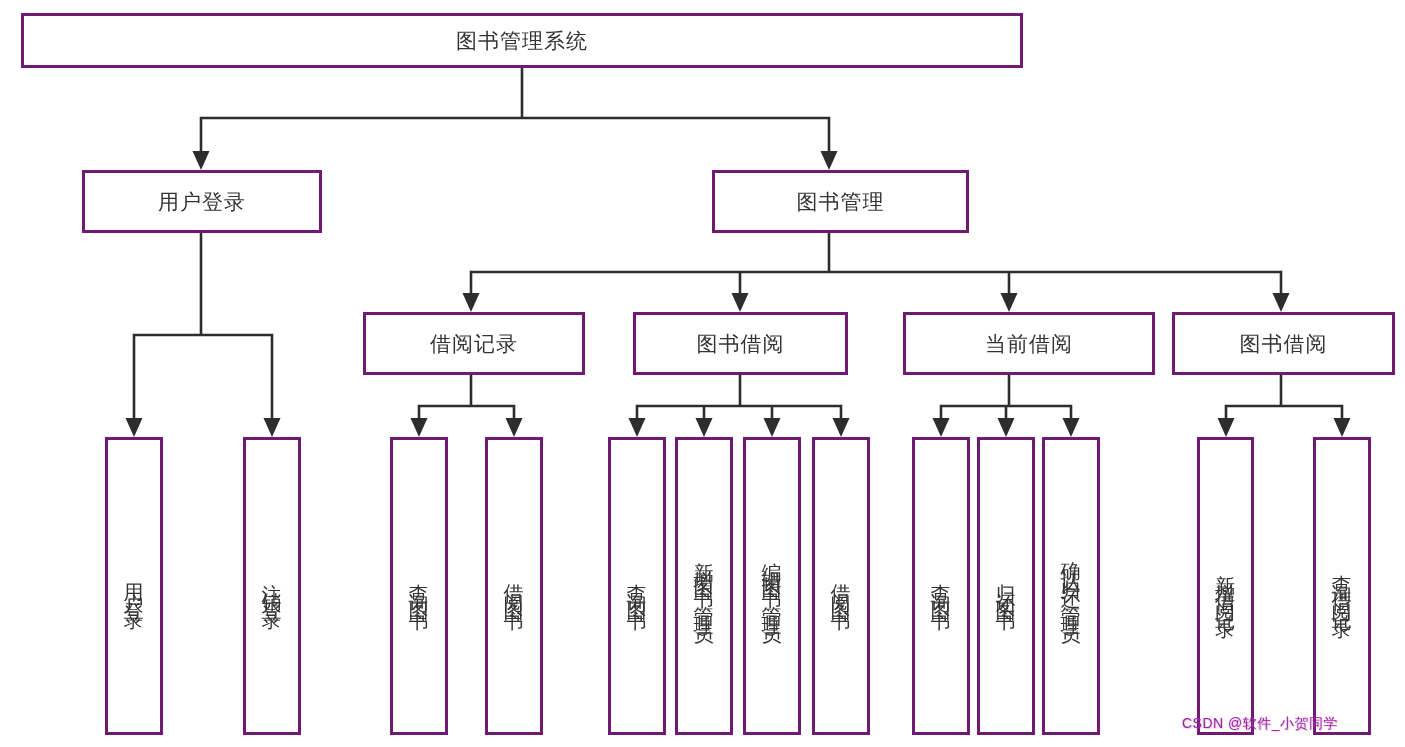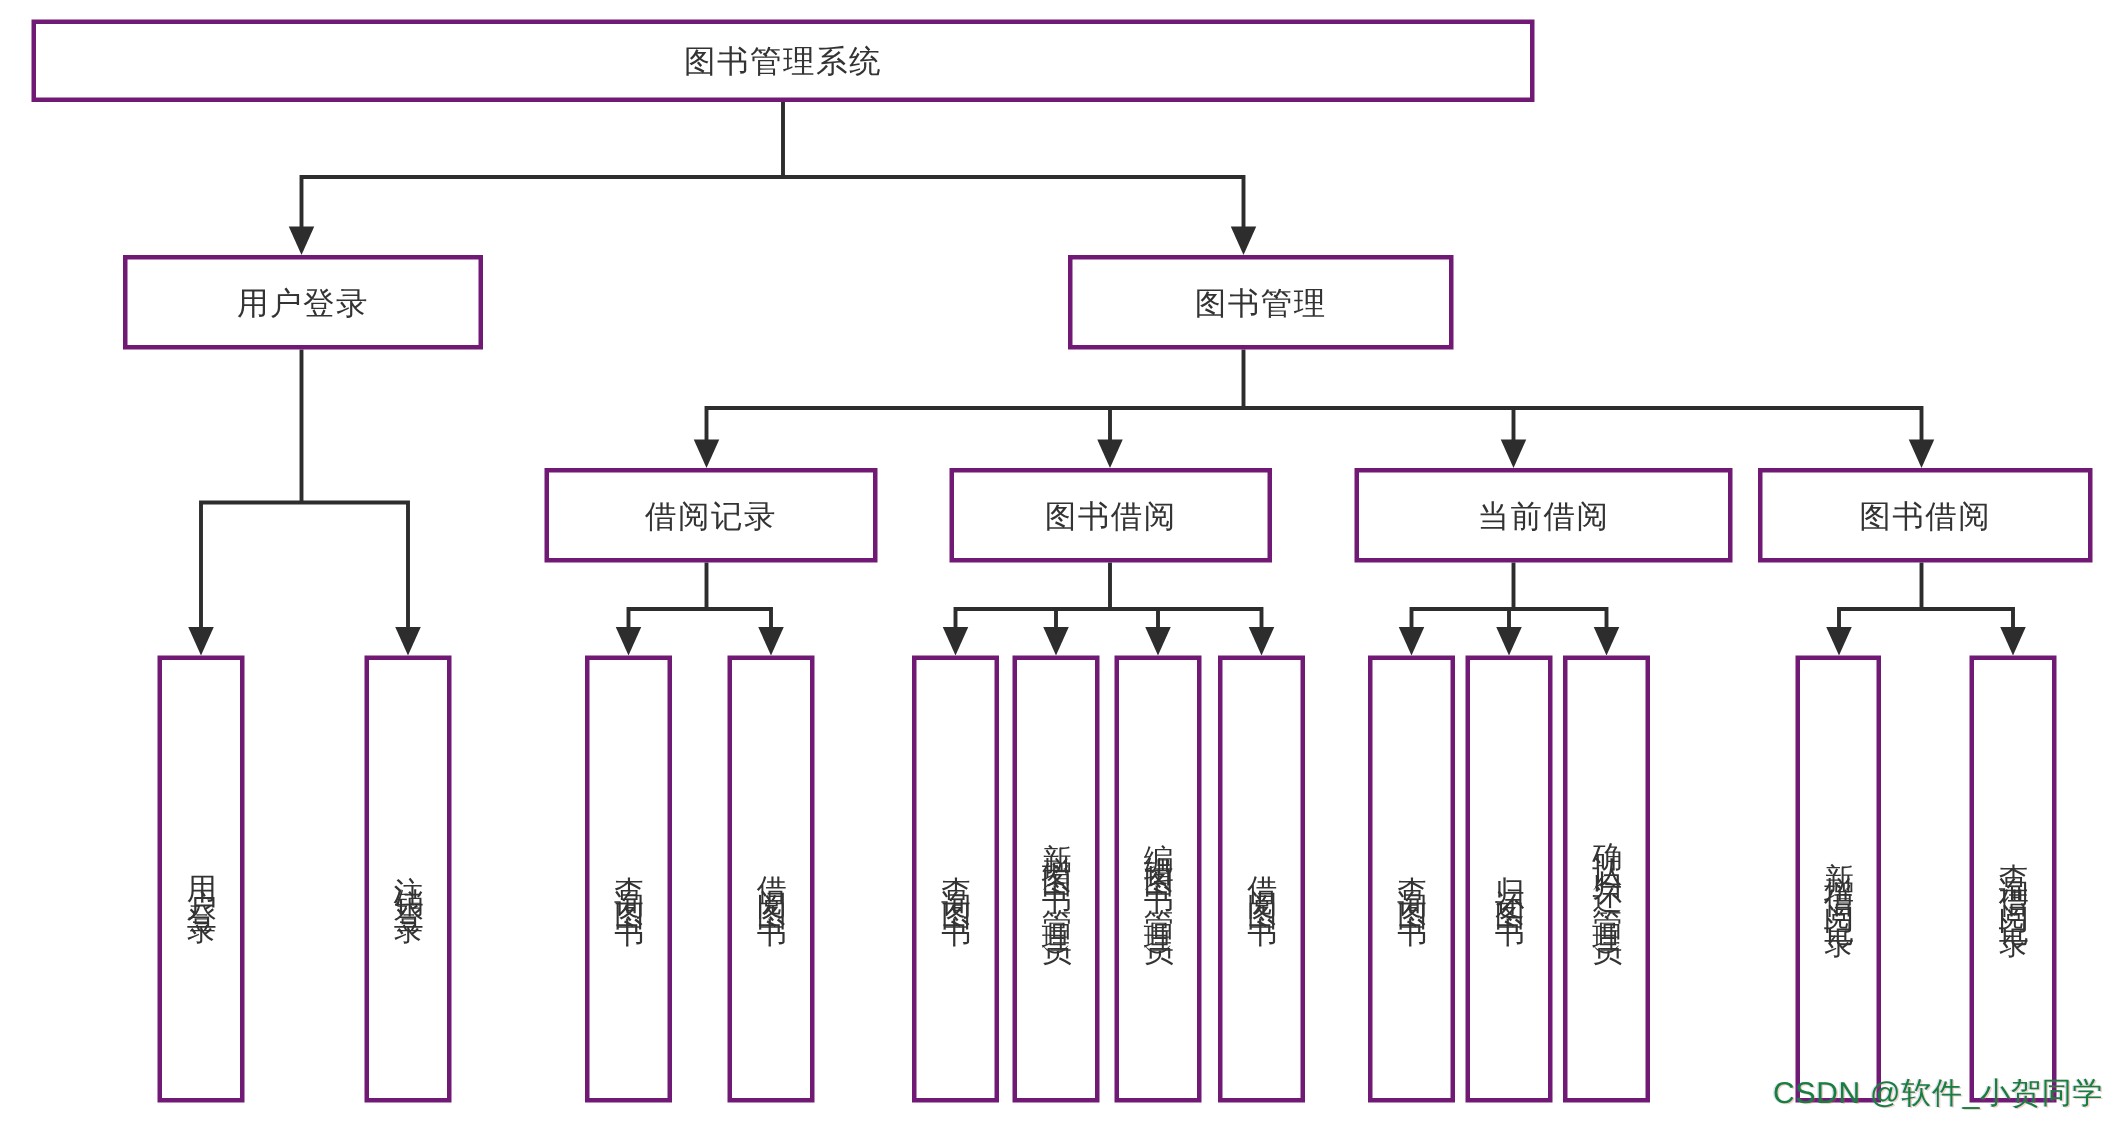--- a/index.html
+++ b/index.html
@@ -40,22 +40,22 @@
     text-orientation: mixed;
     font-size: 20px;
     letter-spacing: 9px;
     white-space: normal;
     line-height: 1;
   }
   .watermark {
     position: absolute;
     left: 1182px;
     top: 715px;
-    font-size: 20px;
-    color: #15803d;
+    font-size: 14px;
+    color: #a21caf;
     letter-spacing: 0.5px;
     text-shadow: 1px 1px 0 rgba(215, 90, 90, 0.28), -1px 0 0 rgba(90, 120, 215, 0.22);
     white-space: nowrap;
     text-align: right;
   }
 </style>
 </head>
 <body>
 
 <div class="canvas">

